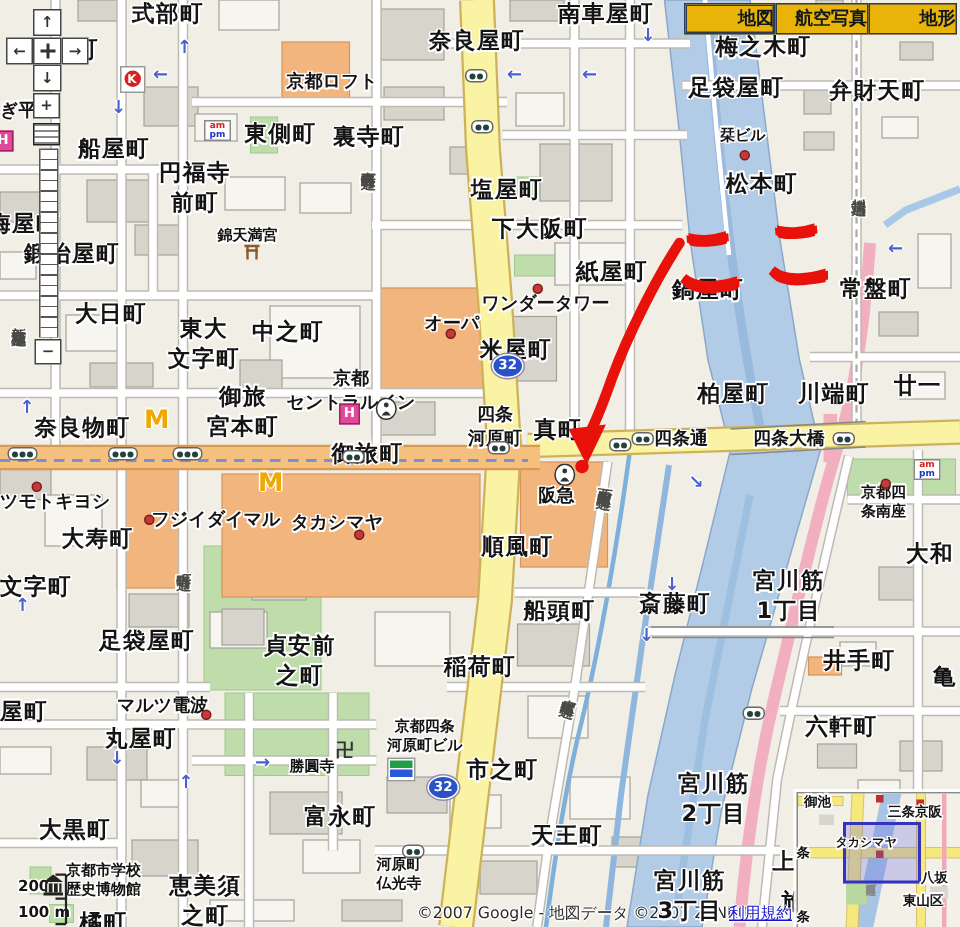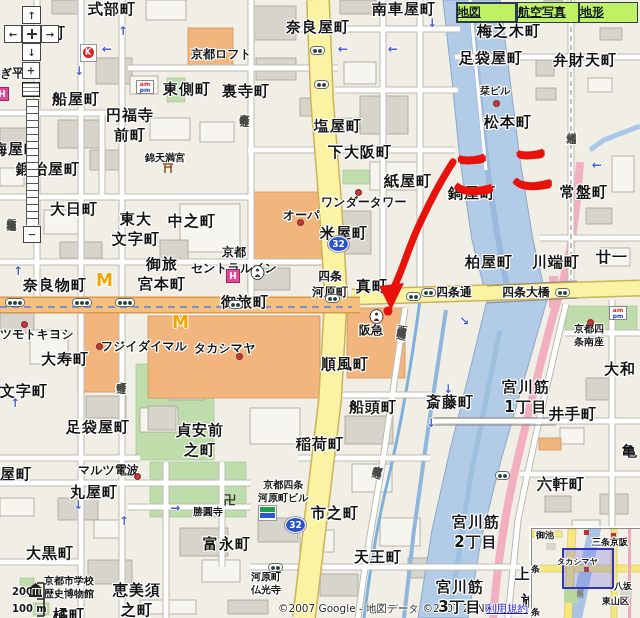--- a/index.html
+++ b/index.html
@@ -22,21 +22,21 @@
   .minv{writing-mode:vertical-rl;font-size:7px;color:#888;z-index:22;letter-spacing:0;text-shadow:none;}
   .tiny{font-size:10px;letter-spacing:0;}
   .copy{position:absolute;font-size:10.5px;color:#2a2a2a;z-index:4;letter-spacing:0;white-space:nowrap;
         text-shadow:-1px 0 #fff,1px 0 #fff,0 -1px #fff,0 1px #fff;}
   .link{position:absolute;font-size:10.5px;color:#1414cc;text-decoration:underline;z-index:6;white-space:nowrap;
         text-shadow:-1px 0 #fff,1px 0 #fff,0 -1px #fff,0 1px #fff;}
   .redmark{position:absolute;color:#e8120a;font-size:50px;font-weight:bold;z-index:29;letter-spacing:8px;
            transform:rotate(-5deg);text-shadow:1.5px 0 #e8120a,-1.5px 0 #e8120a,0 1.5px #e8120a,0 -1.5px #e8120a;}
   
   #tabs{position:absolute;left:456px;top:2px;display:flex;z-index:40;font-weight:bold;font-size:12px;}
-  .tab{height:19px;line-height:19px;text-align:left;background:#bef264;border:1px solid #2b3a55;color:#101820;cursor:pointer;text-decoration:underline;}
+  .tab{height:19px;line-height:19px;text-align:right;background:#eab308;border:1px solid #2b3a55;color:#101820;cursor:pointer;}
   .tab.sel{box-shadow:inset 0 0 0 1px #2b3a55;}
   
   .navbtn{position:absolute;background:#fff;border:1px solid #444;color:#333;z-index:40;
           display:flex;align-items:center;justify-content:center;font-size:10px;font-weight:bold;cursor:pointer;}
   #ladder{position:absolute;left:26px;top:99px;width:11px;height:126px;z-index:40;cursor:pointer;
           background:repeating-linear-gradient(to bottom,#555 0 1px,#fff 1px 7px);
           border-left:1px solid #555;border-right:1px solid #555;}
   #handle{position:absolute;left:22px;top:82px;width:16px;height:13px;background:#fff;border:1px solid #222;z-index:41;cursor:grab;
           background-image:repeating-linear-gradient(to bottom,#888 0 1px,#fff 1px 4px);}
   .cross-v{width:2px;height:10px;background:#333;position:absolute;}
@@ -277,21 +277,21 @@
       <div class="lbl town" style="left: 66px; top: 418px;">足袋屋町</div>
       <div class="lbl town" style="left: 70px; top: 483px;">丸屋町</div>
       <div class="lbl town" style="left: 0px; top: 465px;">屋町</div>
       <div class="lbl town" style="left: 26px; top: 544px;">大黒町</div>
       <div class="lbl town" style="left: 53px; top: 606px;">橘町</div>
       <div class="lbl town town-c" style="left: 113px; top: 581px;">恵美須
 之町</div>
       <div class="lbl town" style="left: 203px; top: 535px;">富永町</div>
       <div class="lbl town" style="left: 311px; top: 504px;">市之町</div>
       <div class="lbl town" style="left: 354px; top: 548px;">天王町</div>
-      <div class="lbl town" style="left: 549px; top: 405px;">井手町</div>
+      <div class="lbl town" style="left: 549px; top: 431px;">井手町</div>
       <div class="lbl town" style="left: 622px; top: 442px;">亀</div>
       <div class="lbl town" style="left: 537px; top: 475px;">六軒町</div>
       <div class="lbl town town-c" style="left: 502px; top: 378px;">宮川筋
 1丁目</div>
       <div class="lbl town town-c" style="left: 452px; top: 513px;">宮川筋
 2丁目</div>
       <div class="lbl town town-c" style="left: 436px; top: 578px;">宮川筋
 3丁目</div>
       <div class="lbl town" style="left: 604px; top: 360px;">大和</div>
       <div class="lbl town" style="left: 515px; top: 565px;">上</div>

